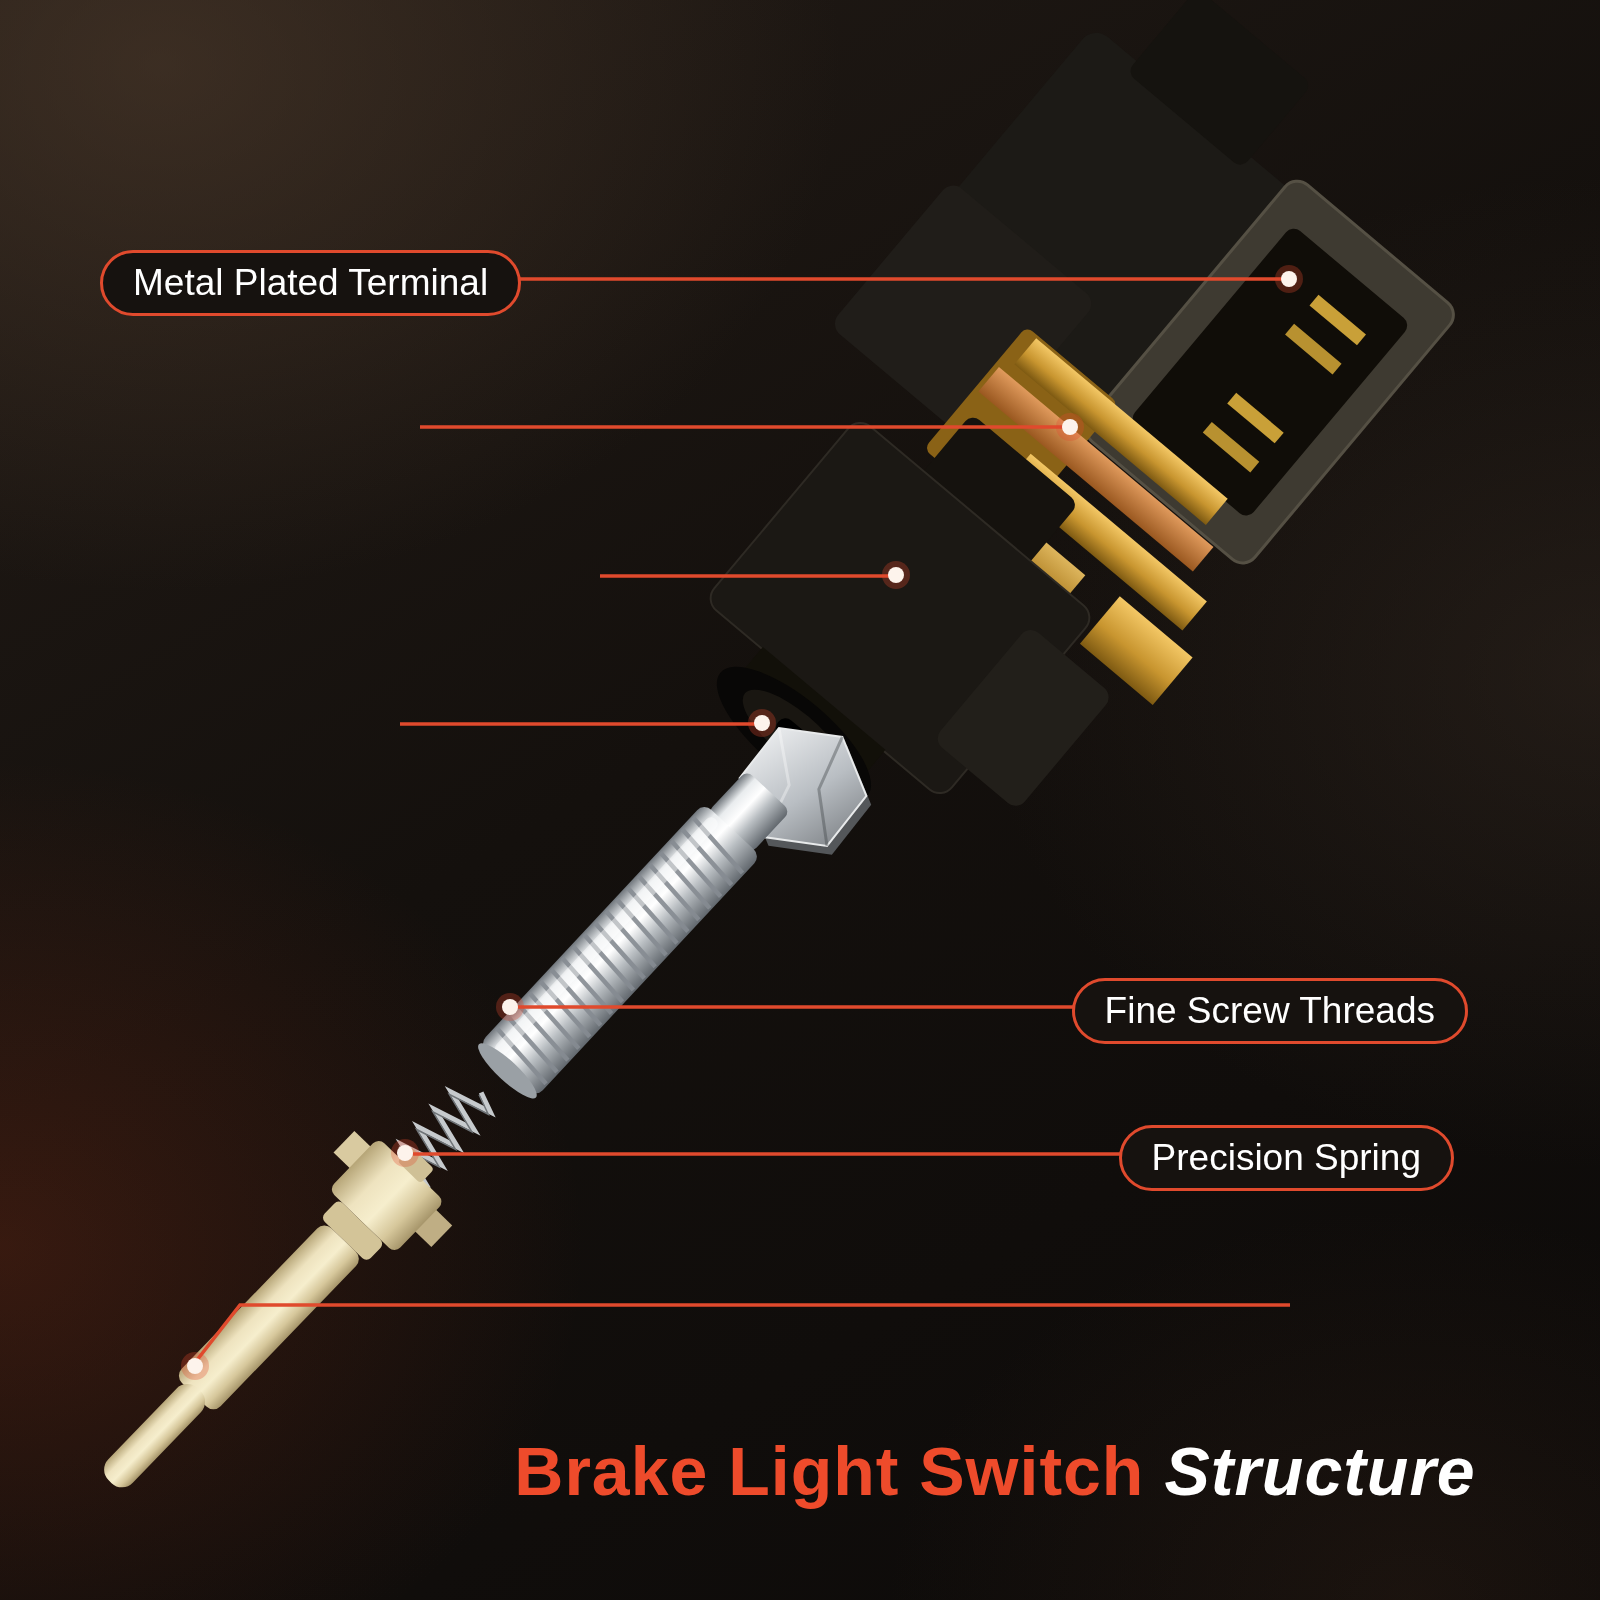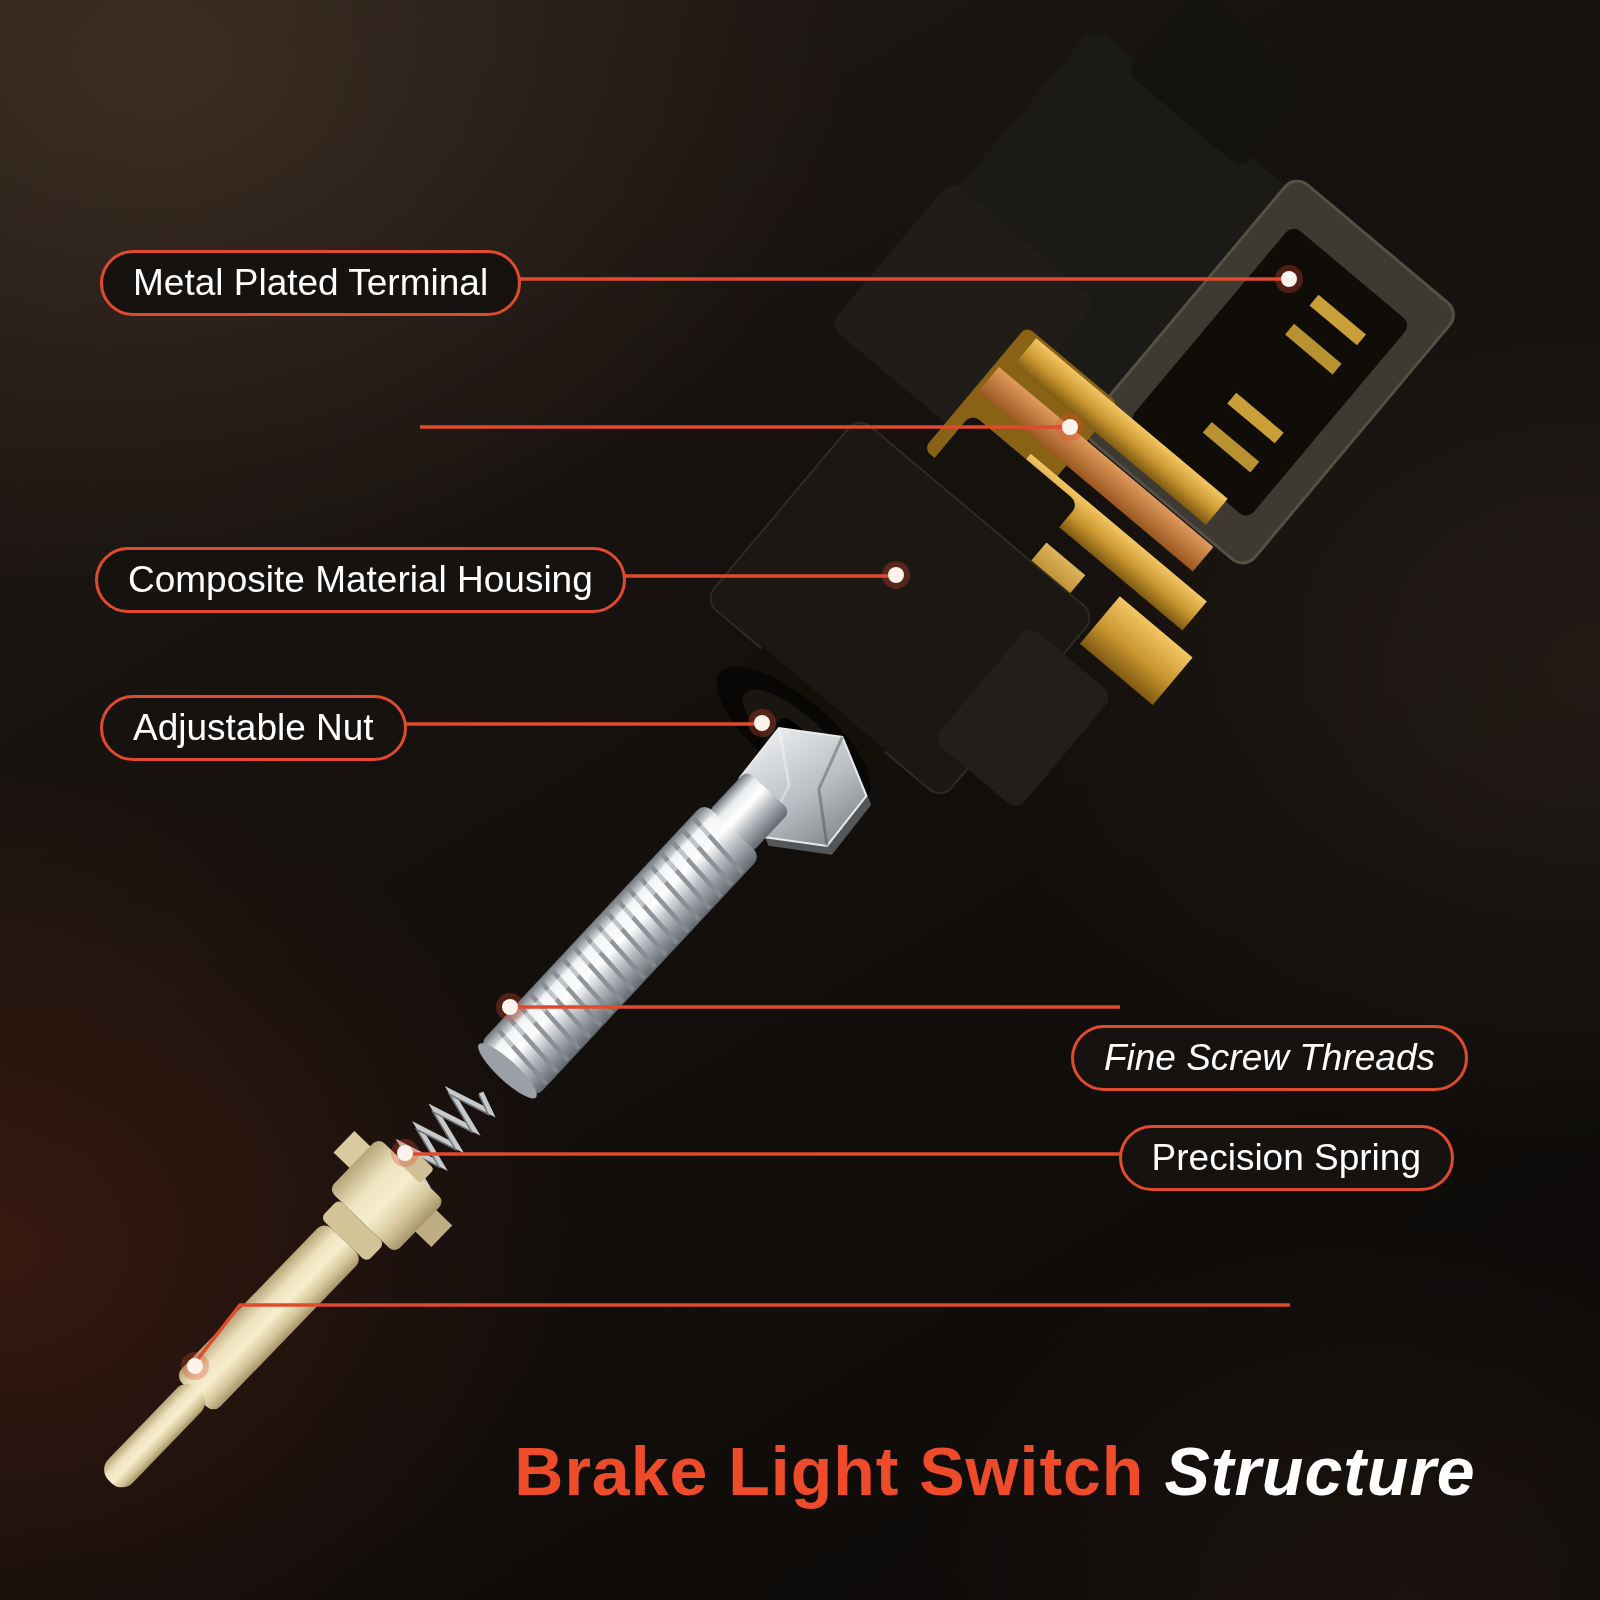--- a/index.html
+++ b/index.html
@@ -21,21 +21,21 @@
   .callout{
     position:absolute;display:inline-block;white-space:nowrap;z-index:3;
     border:3px solid var(--accent);border-radius:48px;
     padding:8px 30px;font-size:37px;line-height:1.2;color:#fff;
     background:#16120f;
   }
   #callout-metal-plated-terminal{left:100px;top:250px;}
   #callout-h62-brass-sheet{left:100px;top:398px;}
   #callout-composite-material-housing{left:95px;top:547px;}
   #callout-adjustable-nut{left:100px;top:695px;}
-  #callout-fine-screw-threads{right:132px;top:1025px;font-style:italic;}
+  #callout-fine-screw-threads{right:132px;top:978px;}
   #callout-precision-spring{right:146px;top:1125px;}
   #callout-push-rod{right:138px;top:1277px;}
   .title{
     position:absolute;left:395px;top:1432px;width:1200px;z-index:3;
     text-align:center;font-size:68px;font-weight:bold;letter-spacing:1px;white-space:nowrap;
   }
   .title .hl{color:var(--title-red);}
   .title .rest{color:#ffffff;margin-left:20px;font-style:italic;}
 </style>
 </head>
@@ -159,22 +159,20 @@
       <circle cx="510" cy="1007" r="14" fill="var(--accent)" opacity="0.3"></circle>
         <circle cx="510" cy="1007" r="8" fill="#fdf3ec"></circle>
       <circle cx="405" cy="1153" r="14" fill="var(--accent)" opacity="0.3"></circle>
         <circle cx="405" cy="1153" r="8" fill="#fdf3ec"></circle>
       <circle cx="195" cy="1366" r="14" fill="var(--accent)" opacity="0.3"></circle>
         <circle cx="195" cy="1366" r="8" fill="#fdf3ec"></circle>
     </g>
   </svg>
 
   <div class="callout" id="callout-metal-plated-terminal">Metal Plated Terminal</div>
-  <div class="callout" id="callout-composite-material-housing">Composite Material Housing</div>
-  <div class="callout" id="callout-adjustable-nut">Adjustable Nut</div>
   <div class="callout" id="callout-fine-screw-threads">Fine Screw Threads</div>
   <div class="callout" id="callout-precision-spring">Precision Spring</div>
 
   <div class="title">
     <span class="hl">Brake Light Switch</span><span class="rest">Structure</span>
   </div>
 
 </div>
 
 </body></html>

